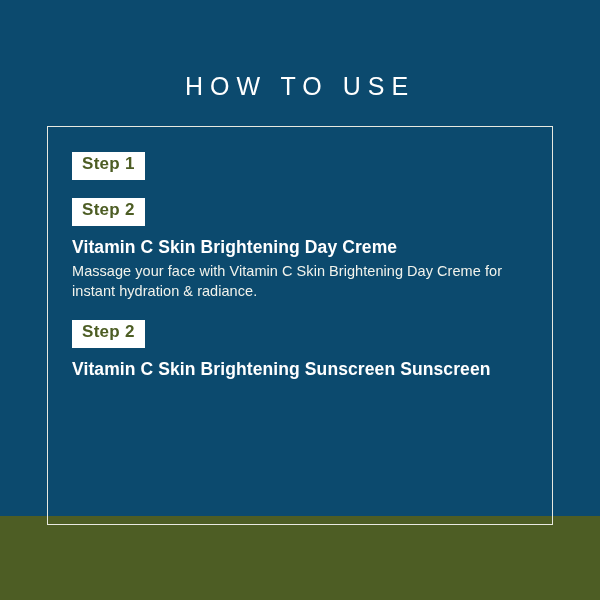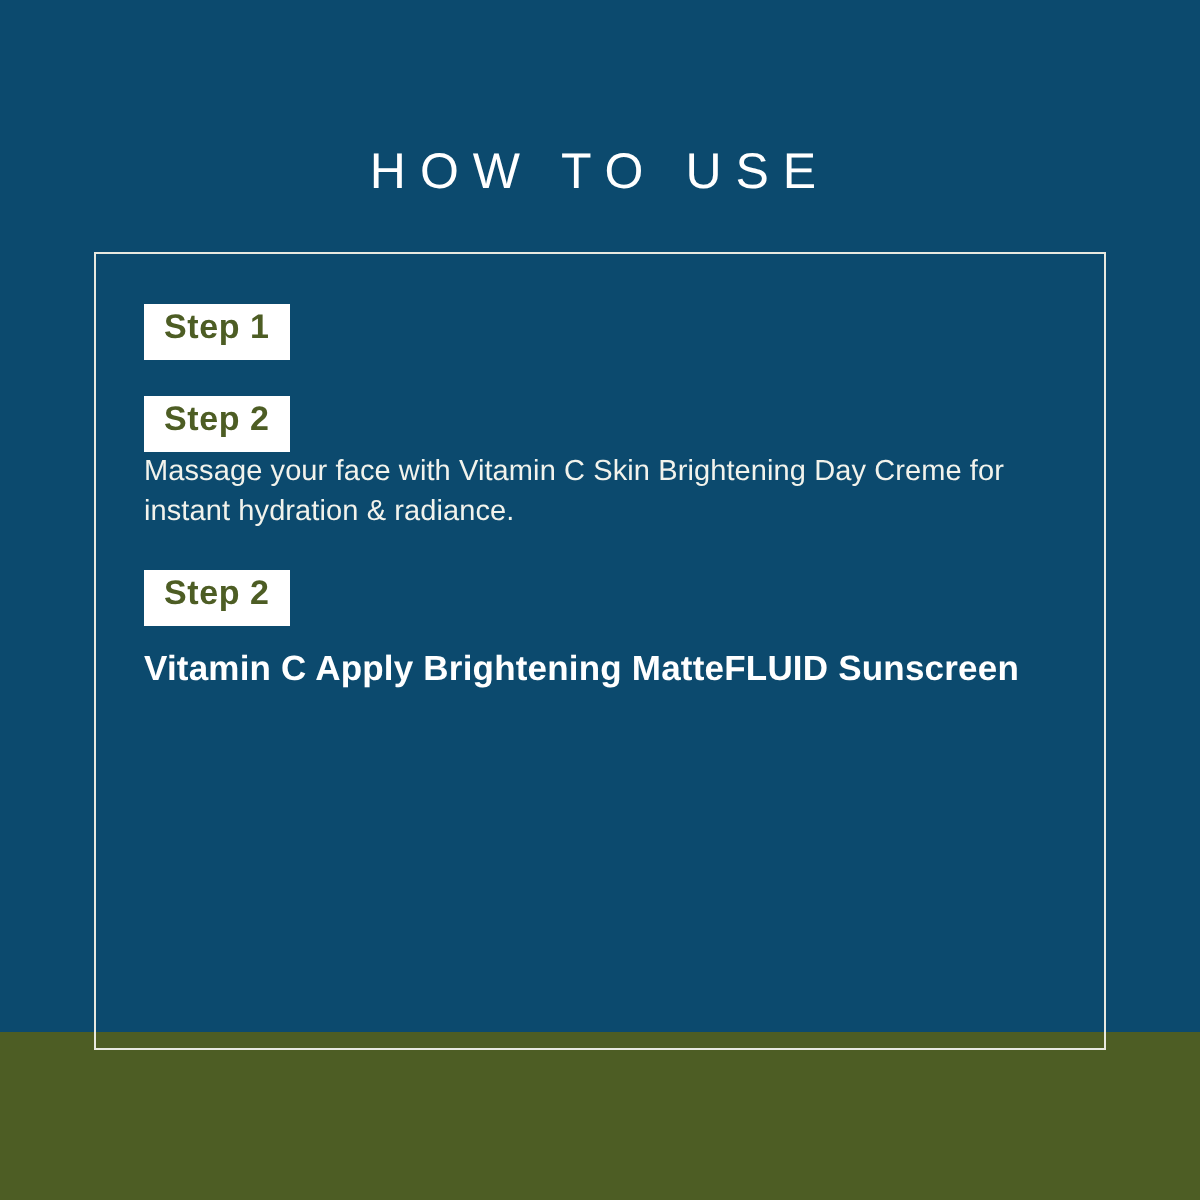--- a/index.html
+++ b/index.html
@@ -92,22 +92,23 @@
   <div class="frame"></div>
 
   <div class="steps">
 
     <div class="step-block">
       <div class="step-badge">Step 1</div>
     </div>
 
     <div class="step-block">
       <div class="step-badge">Step 2</div>
+      <div class="step-heading">Vitamin C Skin Brightening Day Creme</div>
       <div class="step-body">Massage your face with Vitamin C Skin Brightening Day Creme for instant hydration &amp; radiance.</div>
     </div>
 
     <div class="step-block">
       <div class="step-badge">Step 2</div>
-      <div class="step-heading">Vitamin C Apply Brightening MatteFLUID Sunscreen</div>
+      <div class="step-heading">Vitamin C Skin Brightening Sunscreen Sunscreen</div>
     </div>
 
   </div>
 </div>
 
 </body></html>

